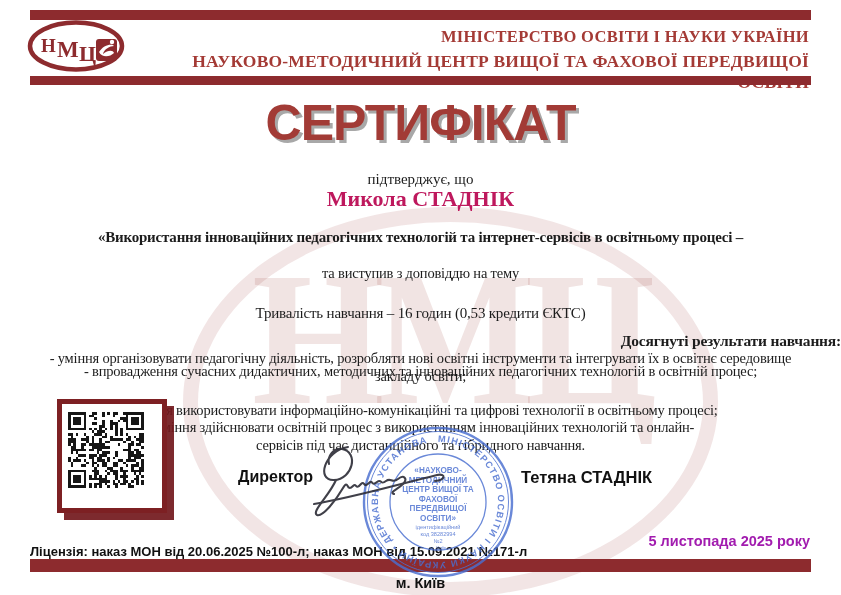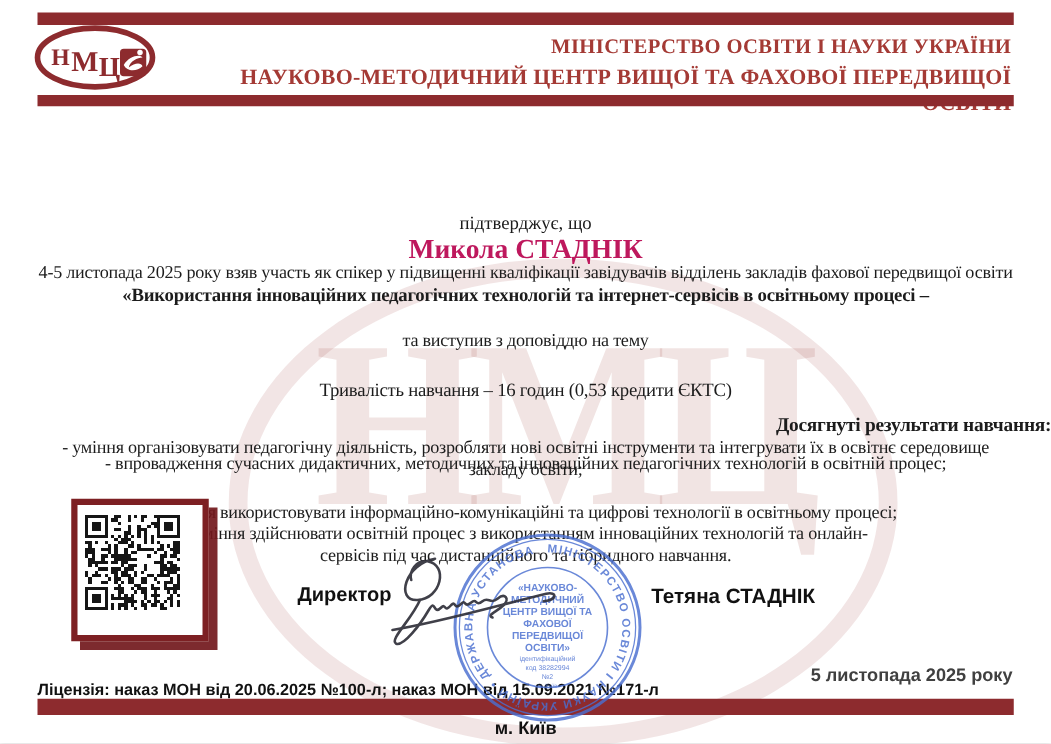--- a/index.html
+++ b/index.html
@@ -39,21 +39,21 @@
           font-weight:bold;font-size:16.5px;color:#111;z-index:5;white-space:nowrap;}
   .stamp{position:absolute;left:360px;top:424px;width:156px;height:156px;opacity:.82;z-index:4;}
   .wm-ellipse{position:absolute;left:183px;top:207px;width:505px;height:360px;
               border:15px solid rgba(146,44,40,.12);border-radius:50%;z-index:0;}
   .wm-text{position:absolute;left:252px;top:244px;z-index:0;font-family:"Liberation Serif",serif;
            font-weight:bold;font-size:170px;line-height:1;letter-spacing:-10px;
            color:rgba(146,44,40,.13);transform:scaleY(1.12);transform-origin:top left;}
   .license{position:absolute;left:30px;top:544px;font-family:"Liberation Sans",sans-serif;
            font-weight:bold;font-size:13px;color:#111;z-index:2;white-space:nowrap;}
   .date{position:absolute;right:31px;top:533px;font-family:"Liberation Sans",sans-serif;
-        font-weight:bold;font-size:14.5px;color:#404040;z-index:2;white-space:nowrap;}
+        font-weight:bold;font-size:14.5px;color:#a21caf;z-index:2;white-space:nowrap;}
   .city{top:575px;font-family:"Liberation Sans",sans-serif;font-weight:bold;font-size:14.5px;color:#111;}
   .stamp text{fill:#4a6fd0;font-family:"Liberation Sans",sans-serif;}
 </style>
 </head>
 <body>
 
 <div class="page">
 
   <div class="wm-ellipse"></div>
   <div class="wm-text">НМЦ</div>
@@ -67,24 +67,24 @@
     <rect x="70" y="20" width="21" height="22" rx="3" fill="#8d2b2e"></rect>
     <path d="M73 33 C 77 26, 86 24, 88 27 C 84 27, 78 30, 77 35 C 82 31, 87 31, 88 34 C 84 38, 76 39, 73 33 Z" fill="#ffffff"></path>
     <circle cx="86" cy="23" r="2.2" fill="#ffffff"></circle>
   </svg>
   <div class="hdr">
     <div class="hdr-line1">МІНІСТЕРСТВО ОСВІТИ І НАУКИ УКРАЇНИ</div>
     <div class="hdr-line2">НАУКОВО-МЕТОДИЧНИЙ ЦЕНТР ВИЩОЇ ТА ФАХОВОЇ ПЕРЕДВИЩОЇ ОСВІТИ</div>
   </div>
   <div class="bar bar-mid"></div>
 
+  <div class="cline title">СЕРТИФІКАТ</div>
   <div class="cline confirms">підтверджує, що</div>
   <div class="cline recipient">Микола СТАДНІК</div>
 
-  <div class="cline body-line b-l1">4-5 листопада 2025 року взяв участь як спікер у підвищенні кваліфікації завідувачів відділень закладів фахової передвищої освіти</div>
   <div class="cline body-line b-c1">«Використання інноваційних педагогічних технологій та інтернет-сервісів в освітньому процесі –</div>
   <div class="cline body-line b-ti">та виступив з доповіддю на тему</div>
   <div class="cline body-line b-dur">Тривалість навчання – 16 годин (0,53 кредити ЄКТС)</div>
 
   <div class="cline body-line r-head">Досягнуті результати навчання:</div>
   <div class="cline body-line r0">- уміння організовувати педагогічну діяльність, розробляти нові освітні інструменти та інтегрувати їх в освітнє середовище</div>
   <div class="cline body-line r1">закладу освіти;</div>
   <div class="cline body-line r2">- впровадження сучасних дидактичних, методичних та інноваційних педагогічних технологій в освітній процес;</div>
   <div class="cline body-line r3">- уміння використовувати інформаційно-комунікаційні та цифрові технології в освітньому процесі;</div>
   <div class="cline body-line r4">- уміння здійснювати освітній процес з використанням інноваційних технологій та онлайн-</div>

